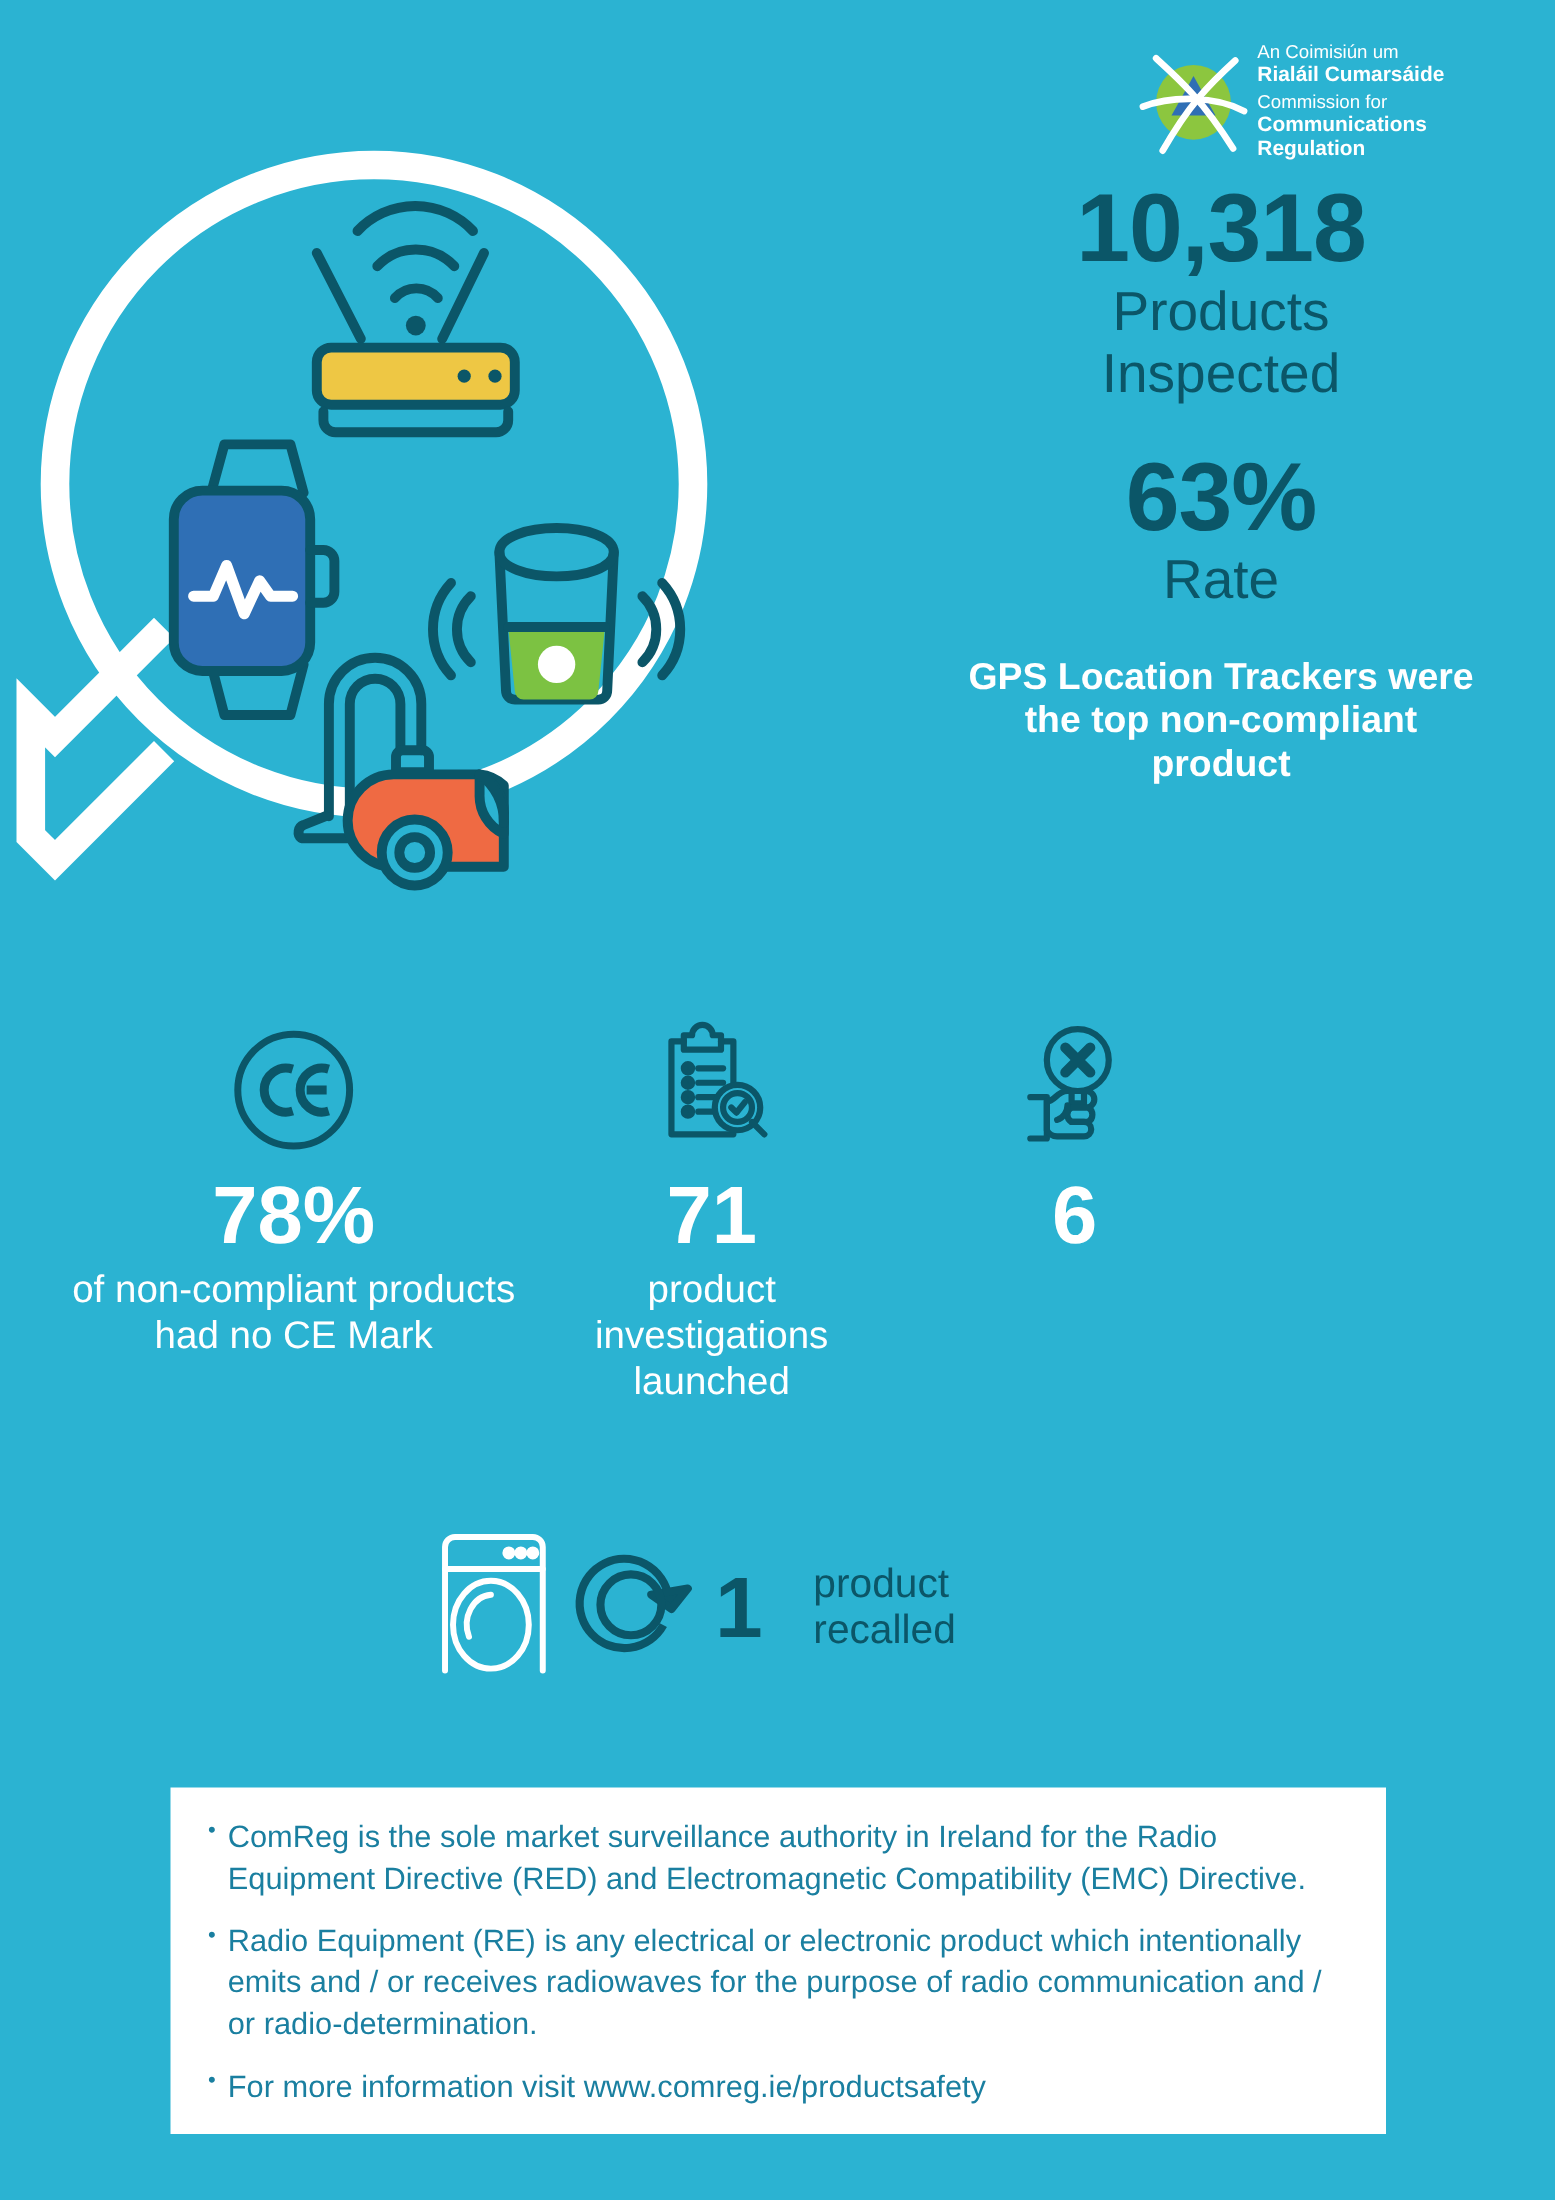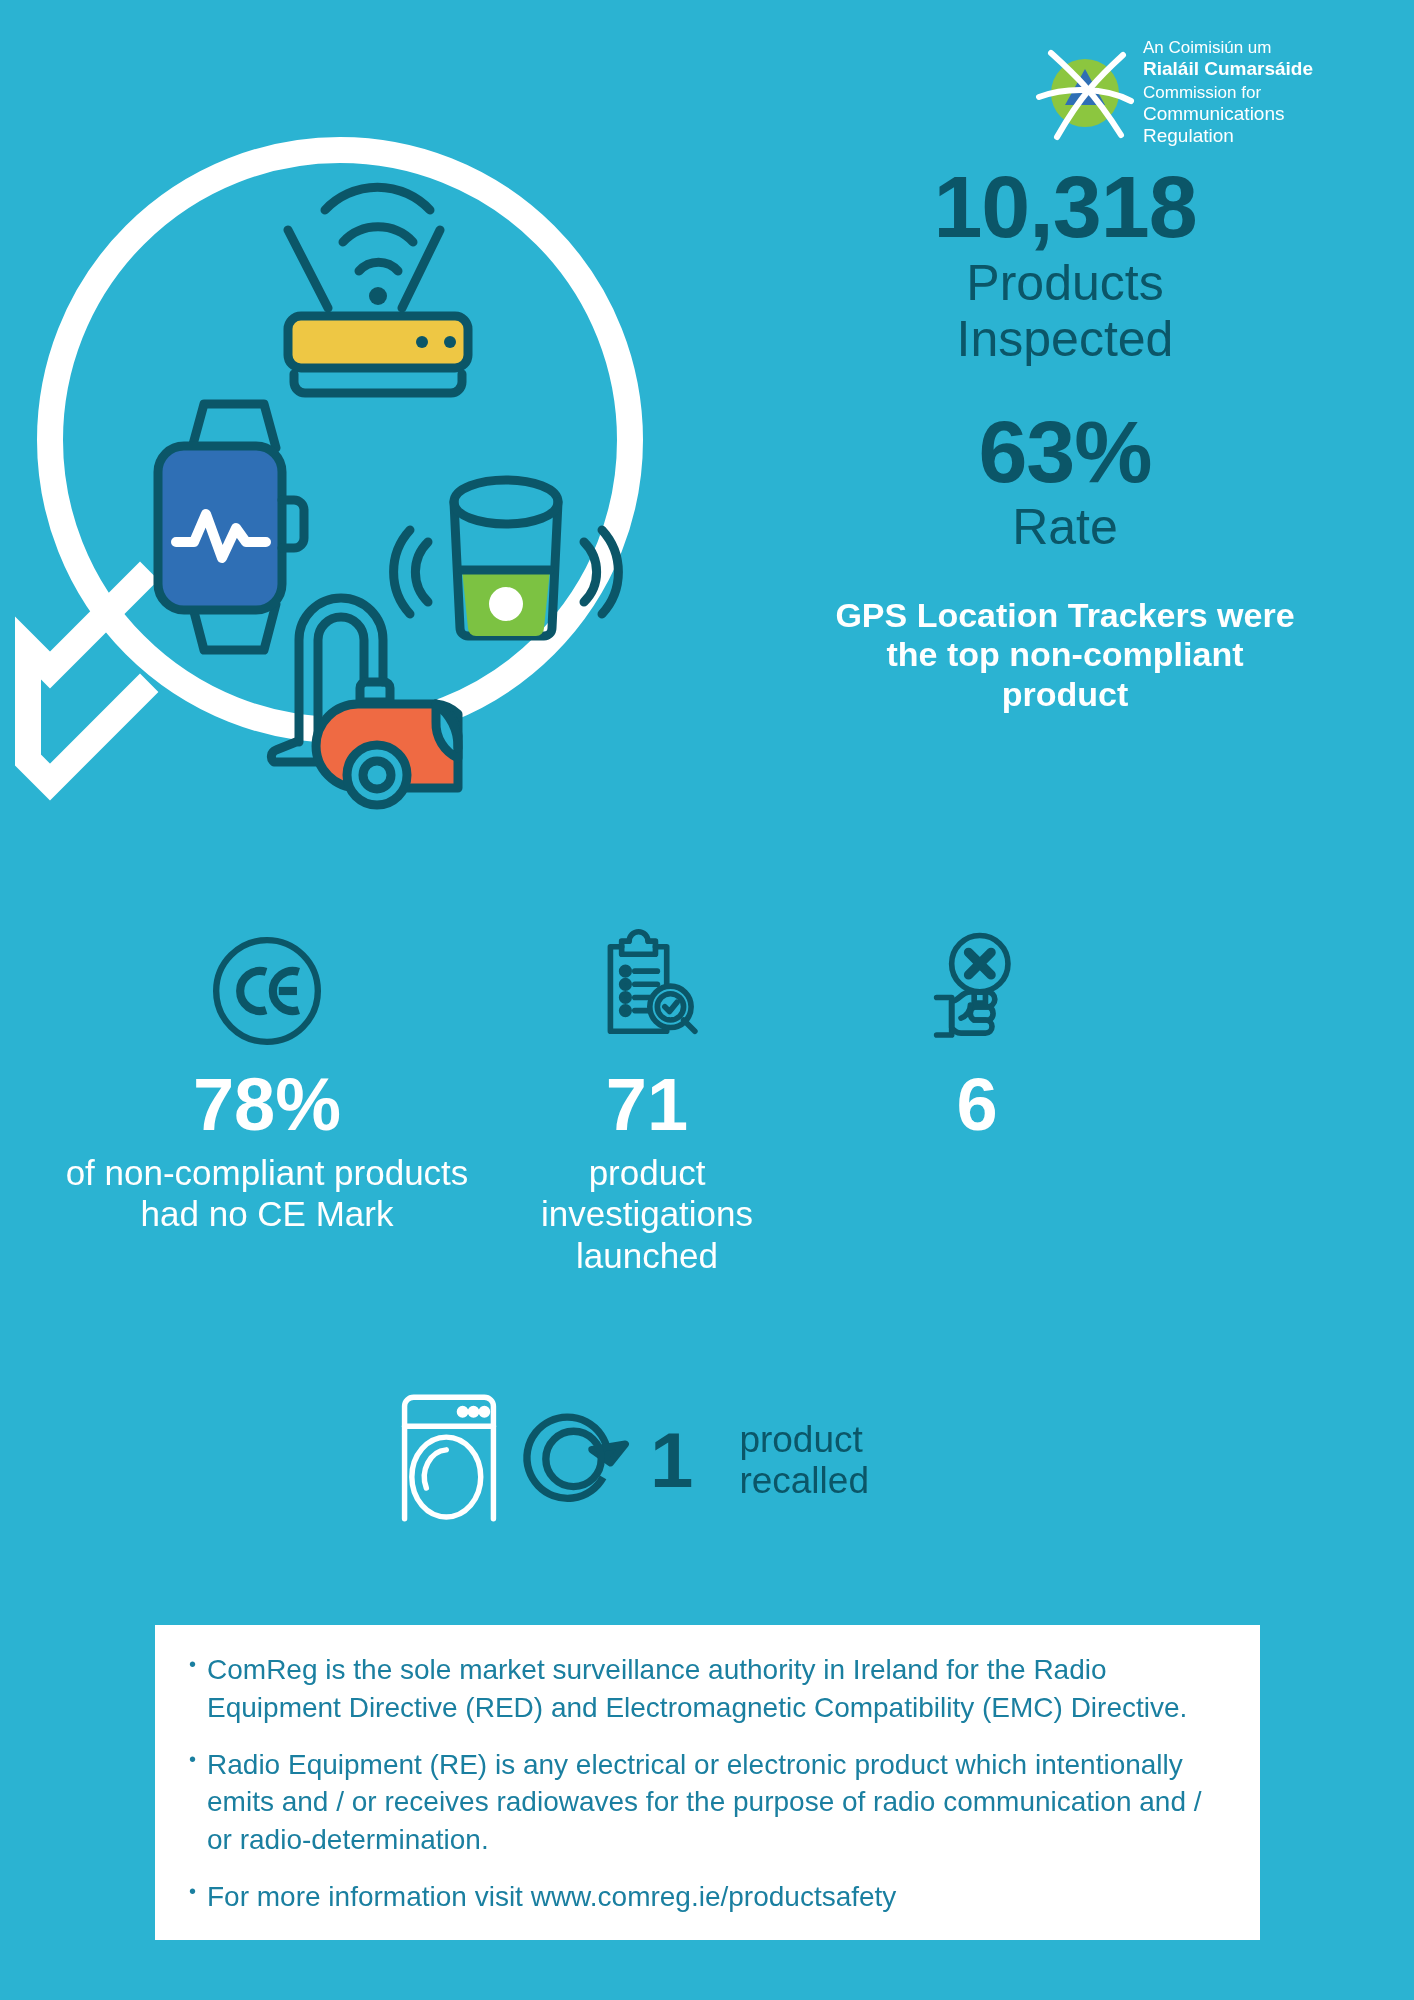--- a/index.html
+++ b/index.html
@@ -12,27 +12,27 @@
   }
   .page{position:relative;width:1414px;height:2000px;}
 
   
   .logo-block{position:absolute;left:1035px;top:38px;width:340px;height:110px;display:flex;align-items:center;}
   .logo-mark{width:100px;height:100px;flex:0 0 100px;}
   .logo-text{margin-left:8px;color:#ffffff;line-height:1.18;}
   .logo-l1{font-size:17px;font-weight:400;}
   .logo-l2{font-size:19px;font-weight:700;}
   .logo-l3{font-size:17px;font-weight:400;margin-top:2px;}
-  .logo-l4{font-size:19px;font-weight:400;}
+  .logo-l4{font-size:19px;font-weight:700;}
 
   
   .magnifier{position:absolute;left:10px;top:110px;width:680px;height:720px;}
 
   
-  .right-stats{position:absolute;left:820px;top:165px;width:490px;text-align:center;}
+  .right-stats{position:absolute;left:865px;top:165px;width:490px;text-align:center;}
   .big-num{
     font-size:88px;font-weight:800;color:#0b5668;line-height:0.95;
     letter-spacing:-1px;
   }
   .big-label{
     font-size:50px;font-weight:400;color:#0b5668;line-height:1.13;margin-top:6px;
   }
   .stat-gap{height:42px;}
   .gps-note{
     margin-top:40px;font-size:34px;font-weight:700;color:#ffffff;line-height:1.17;

